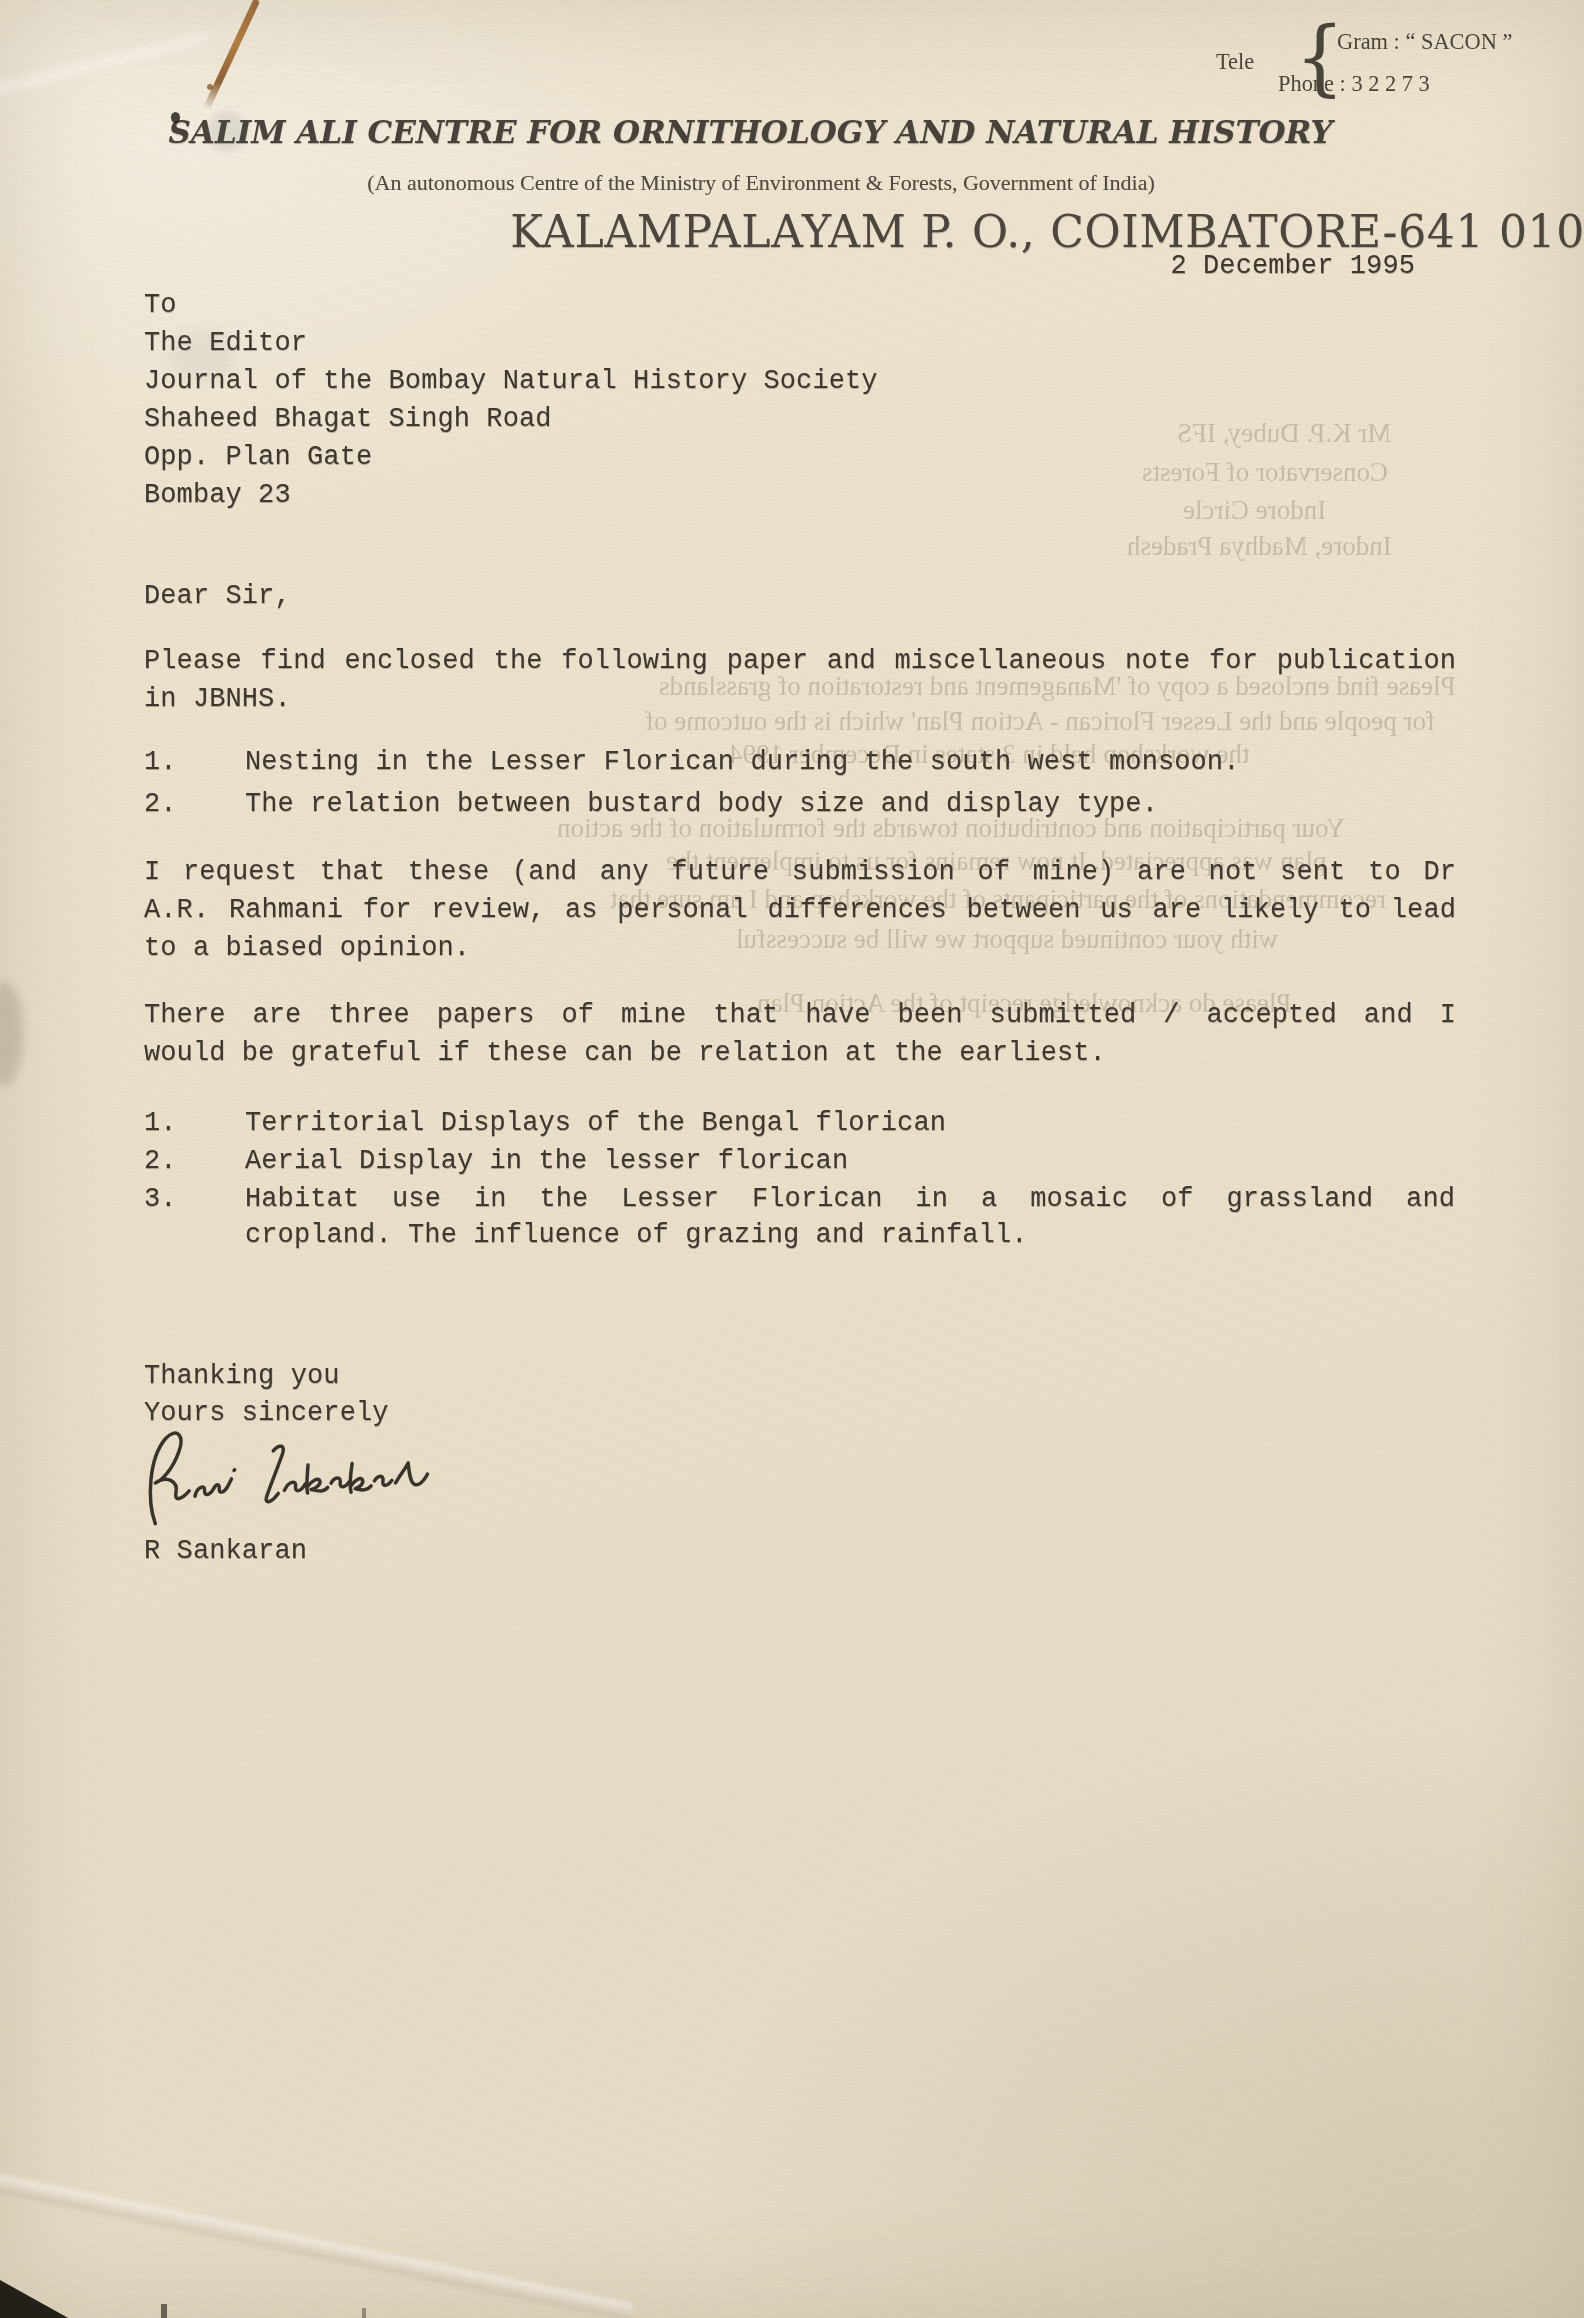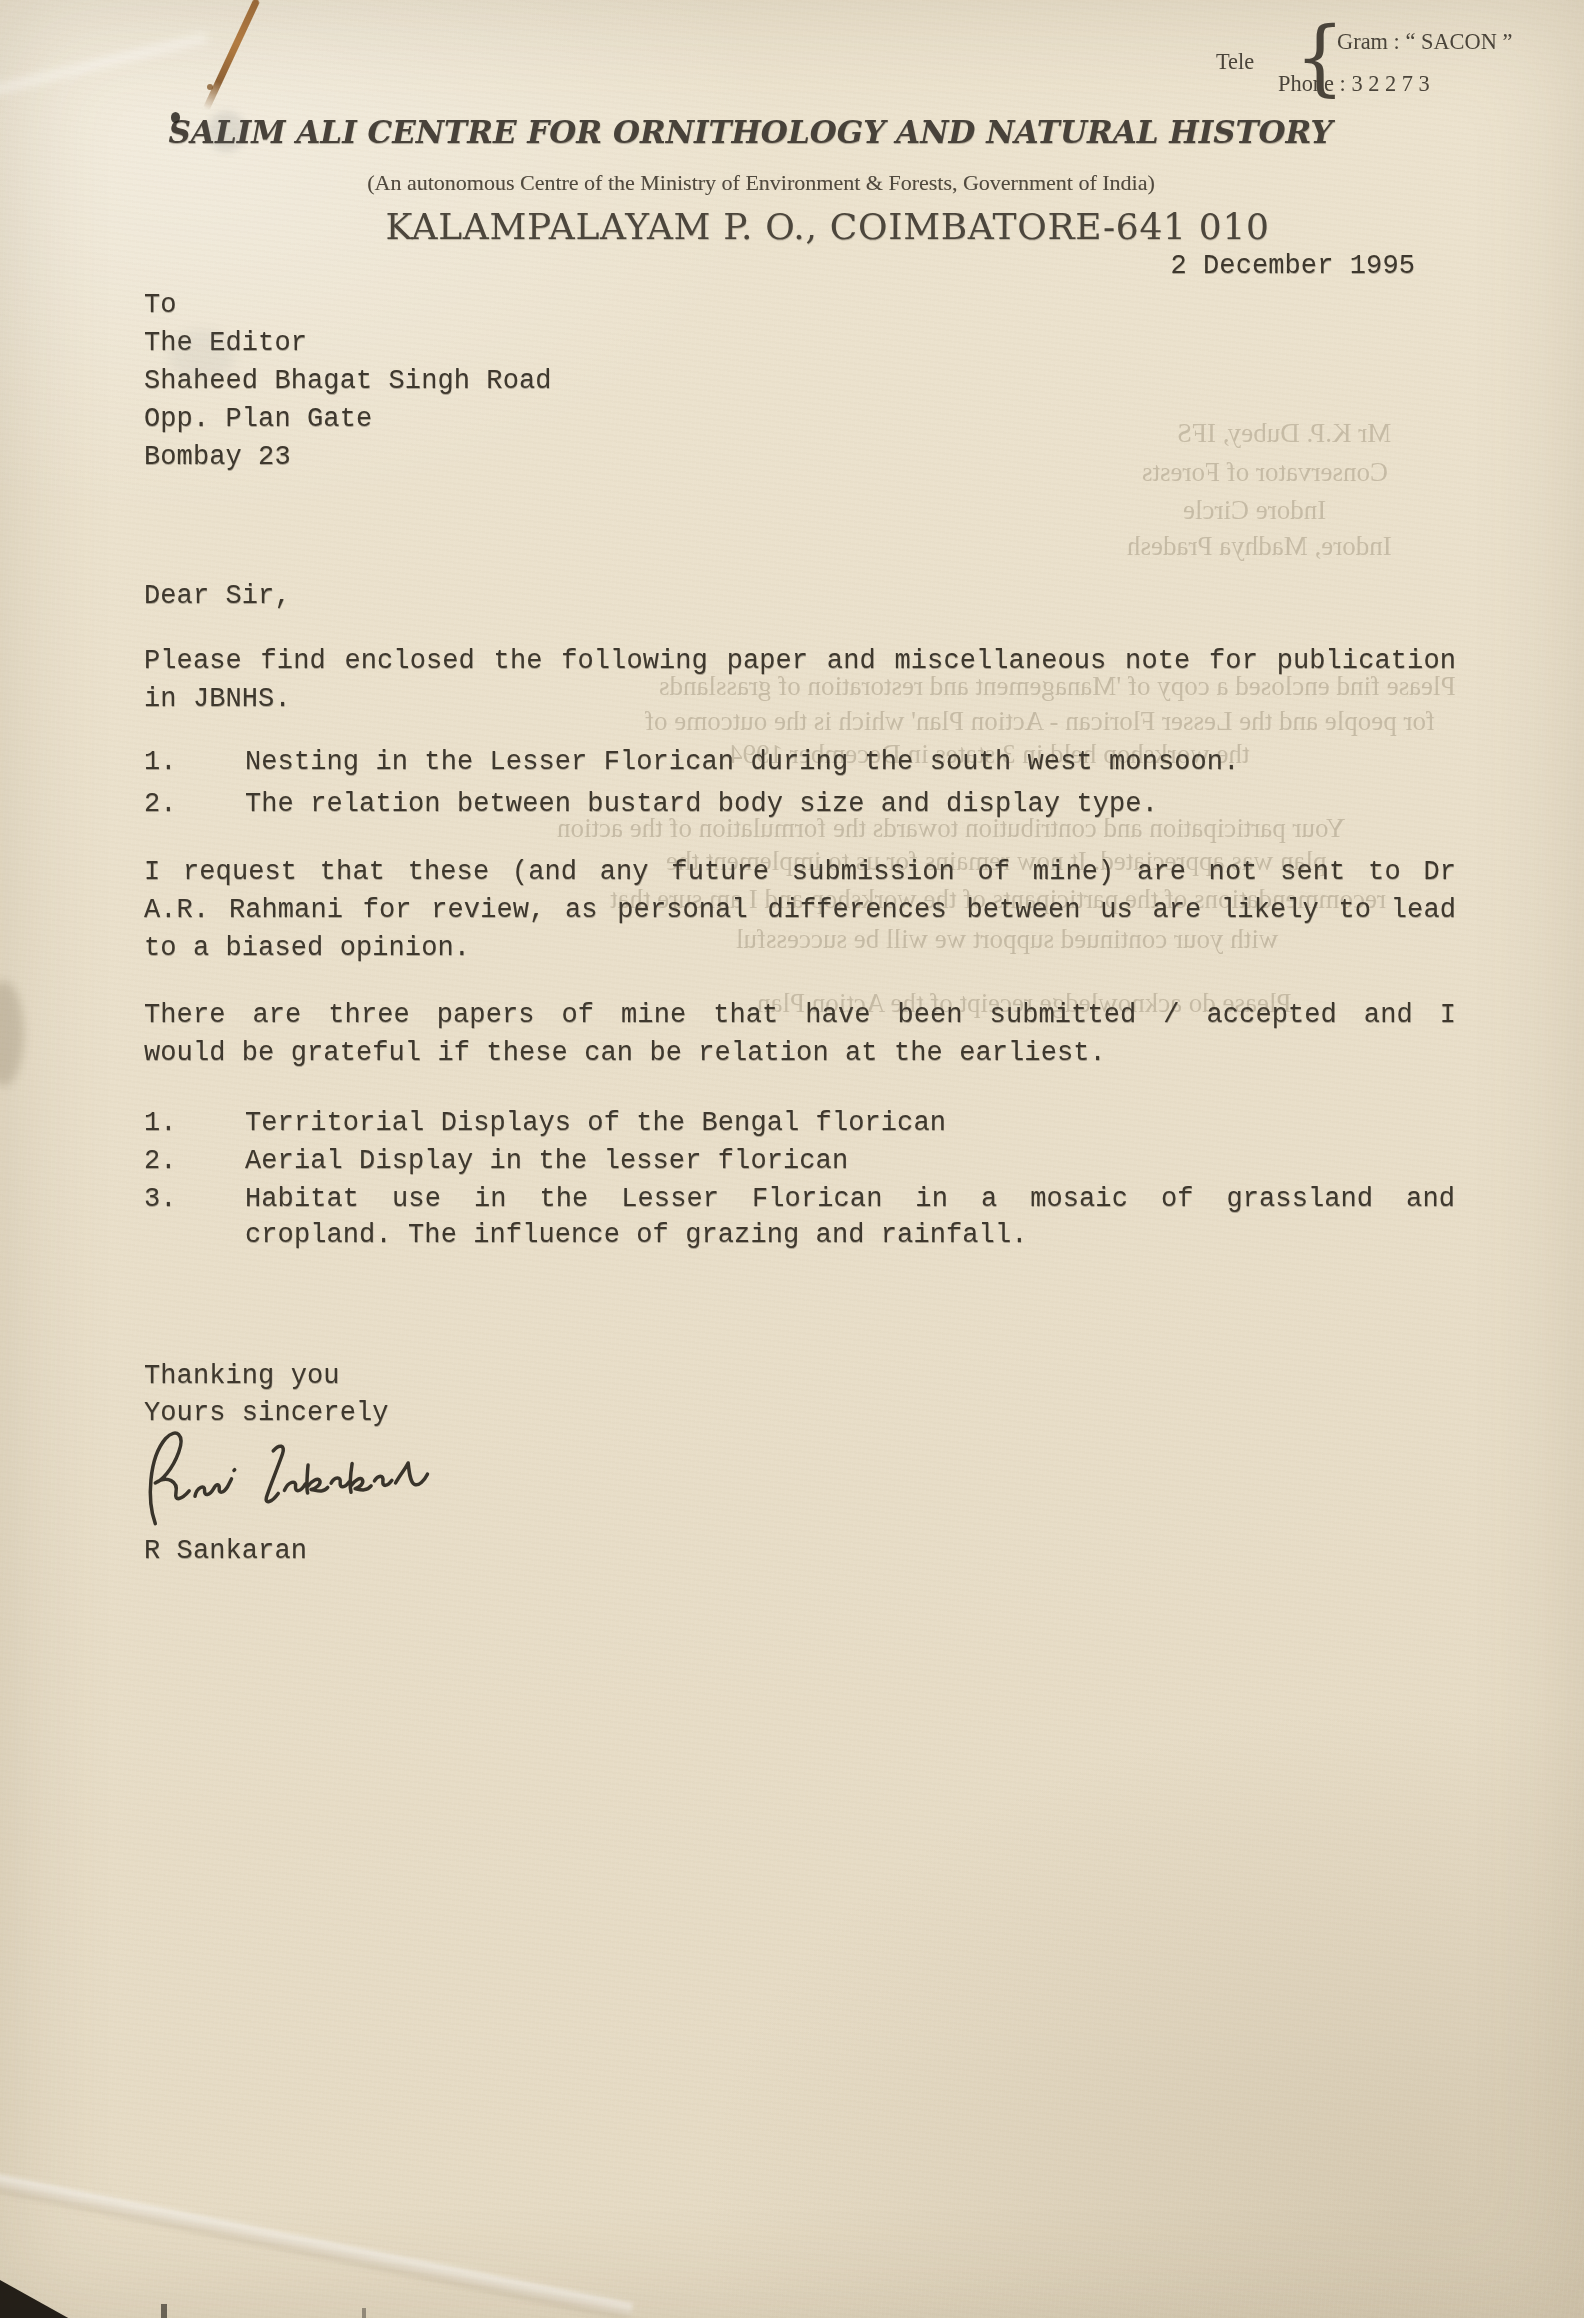--- a/index.html
+++ b/index.html
@@ -19,22 +19,22 @@
      repeating-linear-gradient(96deg, rgba(255,255,255,0.030) 0 1.4px, transparent 1.4px 4.2px);}
   .abs{position:absolute;}
   .typed{font-size:27px;line-height:38px;white-space:pre;letter-spacing:0.1px;
          text-shadow:0.3px 0.5px 0.6px rgba(60,52,40,0.35);}
   .just{white-space:normal;text-align:justify;text-align-last:justify;}
   .title{font-family:"DejaVu Serif","Liberation Serif",serif;font-style:italic;font-weight:bold;
          font-size:31px;color:#48423a;text-align:center;letter-spacing:0px;
          text-shadow:0.4px 0.6px 0.7px rgba(60,54,44,0.35);}
   .subtitle{font-family:"Liberation Serif",serif;font-size:22px;color:#514a3f;text-align:center;
          text-shadow:0.2px 0.4px 0.4px rgba(70,62,50,0.30);}
-  .orgaddr{font-family:"DejaVu Serif","Liberation Serif",serif;font-size:36px;color:#4c463c;
-         text-align:center;letter-spacing:0.7px;text-shadow:0.3px 0.5px 0.7px rgba(70,62,50,0.30);}
+  .orgaddr{font-family:"DejaVu Serif","Liberation Serif",serif;font-size:44px;color:#4c463c;
+         text-align:right;letter-spacing:0.7px;text-shadow:0.3px 0.5px 0.7px rgba(70,62,50,0.30);}
   .tele{font-family:"Liberation Serif",serif;font-size:22.4px;color:#4a443a;white-space:pre;}
   .brace{font-family:"DejaVu Serif",serif;font-size:78px;font-weight:400;color:#4a443a;
          transform:scaleY(1.05);}
   .bleed{position:absolute;transform:scaleX(-1);font-family:"Liberation Serif",serif;
          font-size:27px;color:#7d7058;opacity:0.32;filter:blur(0.4px);white-space:nowrap;}
   .listnum{position:absolute;left:144px;}
   .listtext{position:absolute;left:245px;}
   .sig{stroke:#39342b;stroke-width:5;fill:none;stroke-linecap:round;stroke-linejoin:round;}
 </style>
 </head>
@@ -65,20 +65,21 @@
 
   <div class="abs title" style="left:28px;right:112px;top:114px;">SALIM ALI CENTRE FOR ORNITHOLOGY AND NATURAL HISTORY</div>
   <div class="abs subtitle" style="left:0;right:63px;top:170px;">(An autonomous Centre of the Ministry of Environment &amp; Forests, Government of India)</div>
   <div class="abs orgaddr" style="left:70px;right:0;top:206px;">KALAMPALAYAM P. O., COIMBATORE-641 010</div>
 
   <div class="abs typed" style="left:981px;top:247px;width:434px;text-align:right;">2 December 1995</div>
 
   <div class="abs" style="left:144px;top:286px;">
     <div class="typed">To</div>
     <div class="typed">The Editor</div>
+    <div class="typed">Journal of the Bombay Natural History Society</div>
     <div class="typed">Shaheed Bhagat Singh Road</div>
     <div class="typed">Opp. Plan Gate</div>
     <div class="typed">Bombay 23</div>
   </div>
 
   <div class="abs typed" style="left:144px;top:577px;">Dear Sir,</div>
 
   <div class="abs typed just" style="left:144px;top:642px;width:1312px;">Please find enclosed the following paper and miscellaneous note for publication</div>
   <div class="abs typed" style="left:144px;top:680px;">in JBNHS.</div>
 

